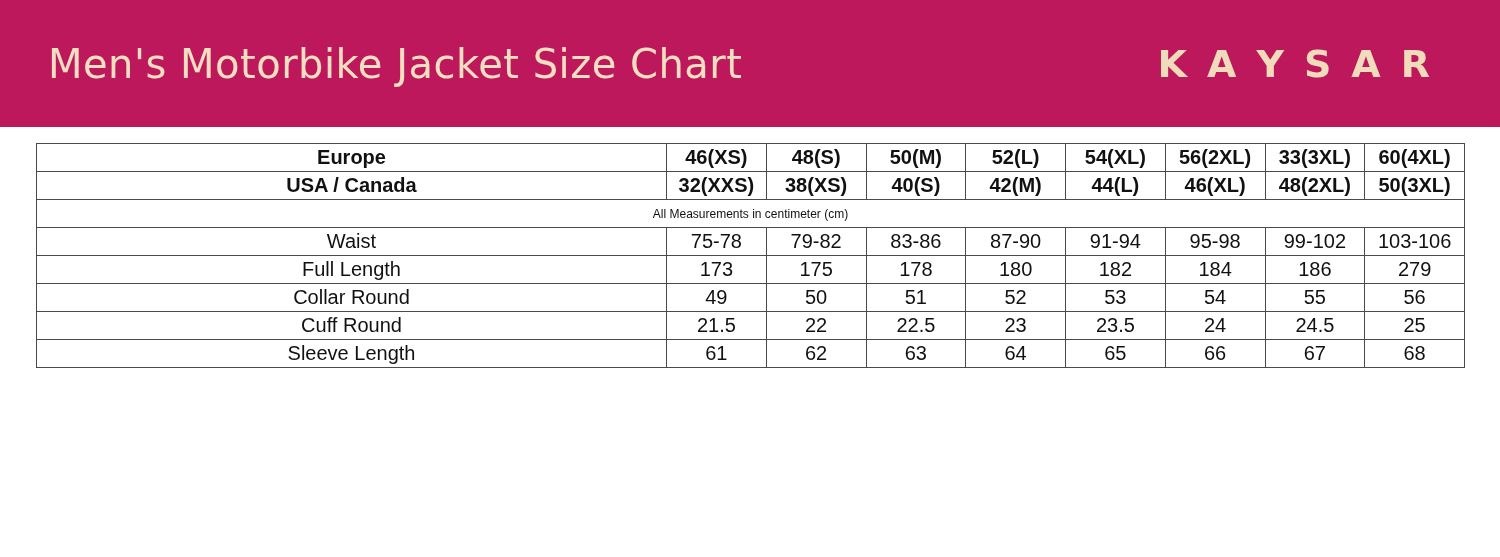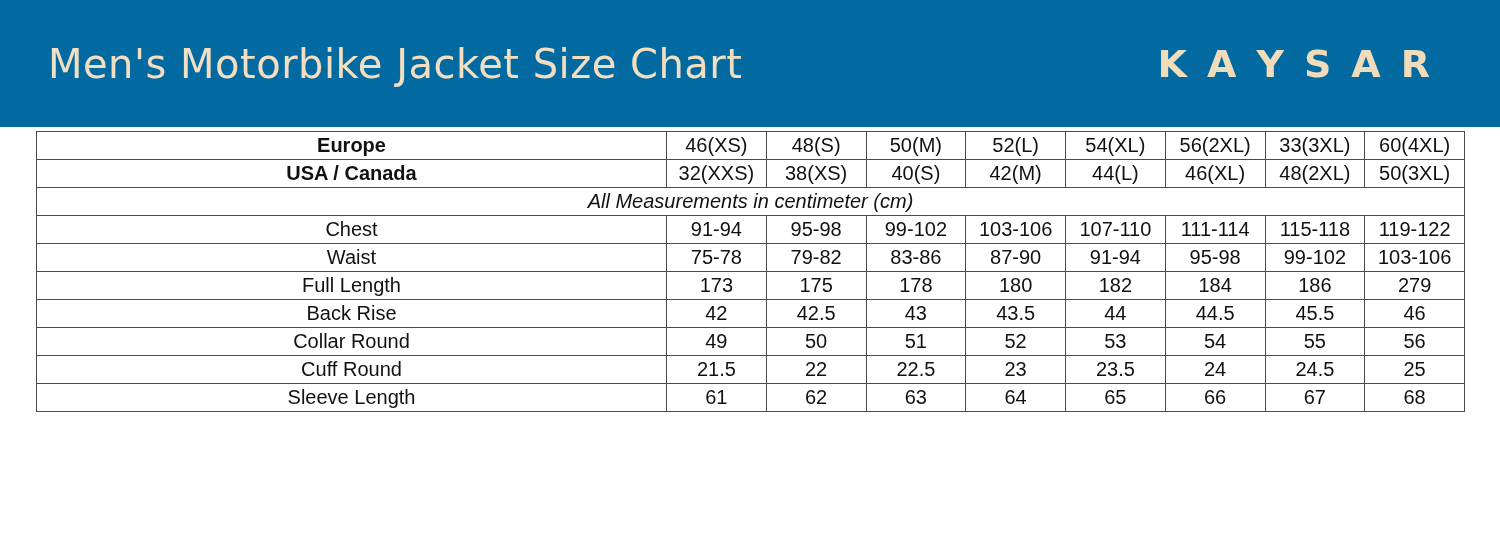--- a/index.html
+++ b/index.html
@@ -9,21 +9,21 @@
   body {
     width: 1500px;
     height: 557px;
     background: #ffffff;
     font-family: "Liberation Sans", sans-serif;
     overflow: hidden;
   }
 
   .header {
     height: 127px;
-    background: #0369a1;
+    background: #be185d;
     display: flex;
     align-items: center;
     justify-content: space-between;
     padding: 0 48px;
     box-sizing: border-box;
     gap: 32px;
   }
 
   .header-title {
     color: #f2dec0;
@@ -42,21 +42,21 @@
   .brand-letter {
     color: #f0dcbb;
     font-size: 38px;
     font-weight: bold;
     letter-spacing: 2px;
     font-family: "DejaVu Sans", sans-serif;
     line-height: 1;
   }
 
   .table-wrap {
-    padding: 4px 36px;
+    padding: 16px 36px;
     box-sizing: border-box;
   }
 
   table.size-chart {
     width: 1428px;
     border-collapse: collapse;
     table-layout: fixed;
     font-size: 20px;
     color: #111;
   }
@@ -64,39 +64,38 @@
   table.size-chart td {
     border: 1px solid #4a4a4a;
     padding: 2px 6px;
     height: 28px;
     text-align: center;
     vertical-align: middle;
     box-sizing: border-box;
   }
 
   .row-head td {
-    font-weight: normal;
+    font-weight: bold;
   }
 
   td.label-cell {
     text-align: center;
     font-weight: bold;
   }
 
   td.measure-label {
     text-align: left;
     font-weight: normal;
     padding-left: 10px;
   }
 
   .note-row td {
     text-align: center;
     font-weight: normal;
-    font-size: 20px;
-    font-style: italic;
+    font-size: 12px;
   }
 
   
   col.c0 { width: 630px; }
   col.cx { width: 99.75px; }
 </style>
 </head>
 <body>
 
 <div class="header">
@@ -145,31 +144,20 @@
         <td>44(L)</td>
         <td>46(XL)</td>
         <td>48(2XL)</td>
         <td>50(3XL)</td>
       </tr>
       <tr class="note-row">
         <td colspan="9">All Measurements in centimeter (cm)</td>
       </tr>
 
       <tr>
-        <td class="measure-label">Chest</td>
-        <td>91-94</td>
-        <td>95-98</td>
-        <td>99-102</td>
-        <td>103-106</td>
-        <td>107-110</td>
-        <td>111-114</td>
-        <td>115-118</td>
-        <td>119-122</td>
-      </tr>
-      <tr>
         <td class="measure-label">Waist</td>
         <td>75-78</td>
         <td>79-82</td>
         <td>83-86</td>
         <td>87-90</td>
         <td>91-94</td>
         <td>95-98</td>
         <td>99-102</td>
         <td>103-106</td>
       </tr>
@@ -178,31 +166,20 @@
         <td>173</td>
         <td>175</td>
         <td>178</td>
         <td>180</td>
         <td>182</td>
         <td>184</td>
         <td>186</td>
         <td>279</td>
       </tr>
       <tr>
-        <td class="measure-label">Back Rise</td>
-        <td>42</td>
-        <td>42.5</td>
-        <td>43</td>
-        <td>43.5</td>
-        <td>44</td>
-        <td>44.5</td>
-        <td>45.5</td>
-        <td>46</td>
-      </tr>
-      <tr>
         <td class="measure-label">Collar Round</td>
         <td>49</td>
         <td>50</td>
         <td>51</td>
         <td>52</td>
         <td>53</td>
         <td>54</td>
         <td>55</td>
         <td>56</td>
       </tr>

